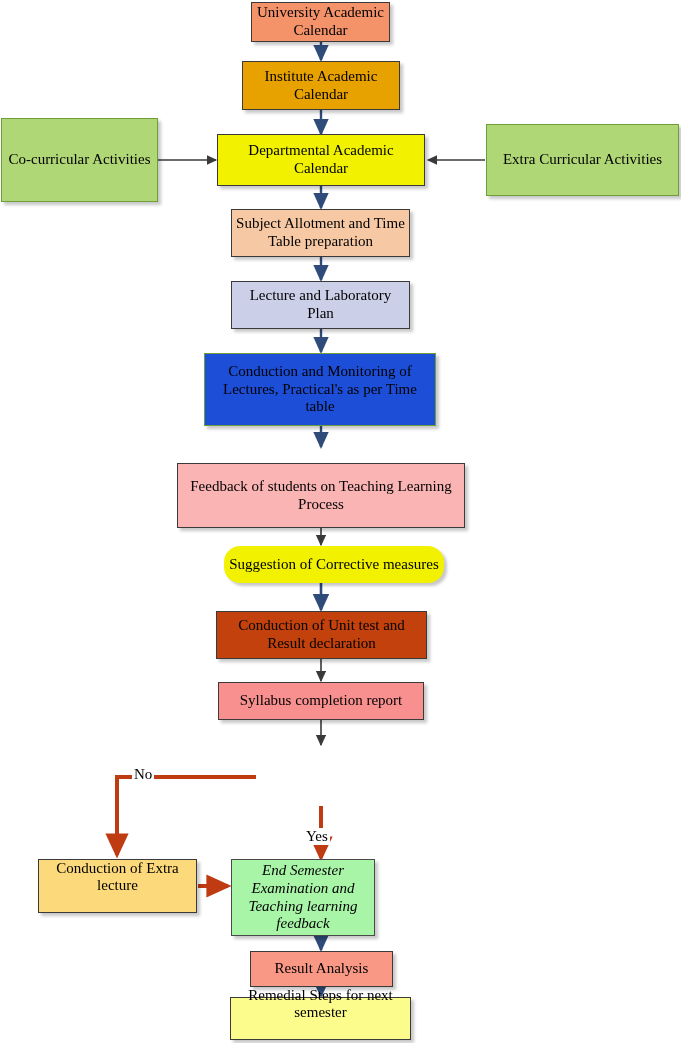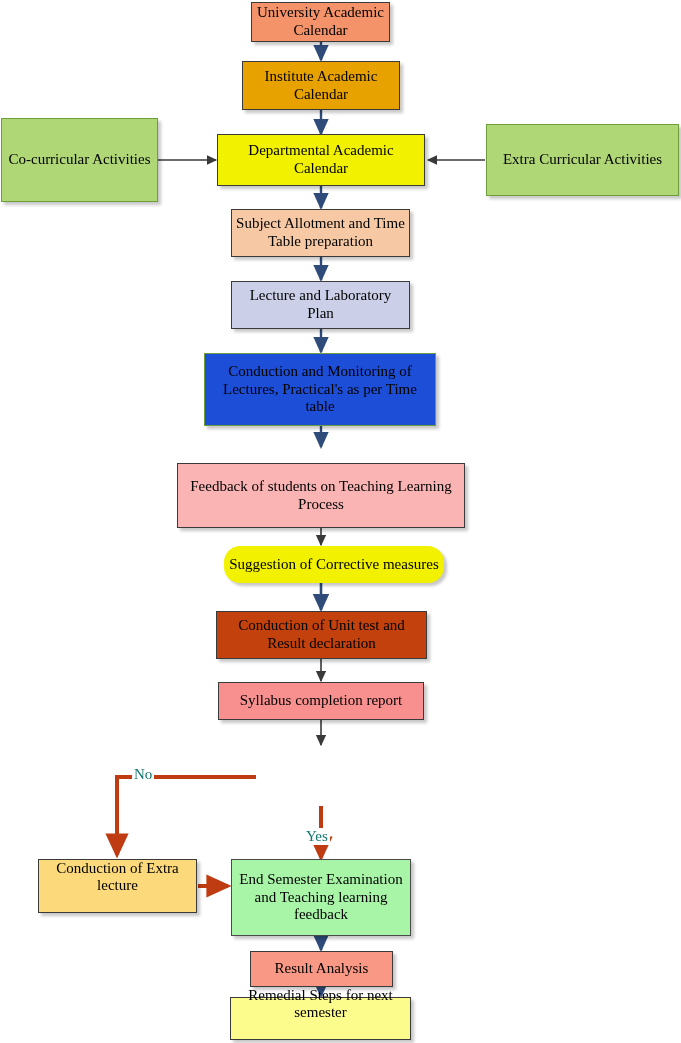--- a/index.html
+++ b/index.html
@@ -49,21 +49,21 @@
     width: 100%;
     text-align: center;
     font-size: 14.5px;
     color: #000;
     top: 50%;
     transform: translateY(-52%);
   }
   .edge-label {
     position: absolute;
     font-size: 15px;
-    color: #0f766e;
+    color: #000000;
     background: #ffffff;
     padding: 0 2px;
     z-index: 3;
     white-space: nowrap;
   }
 </style>
 </head>
 <body>
 
 <div id="chart">
@@ -165,21 +165,21 @@
   </div>
 
 
   <div class="edge-label" style="left:132px; top:766px;">No</div>
   <div class="edge-label" style="left:304px; top:828px;">Yes</div>
 
   <div class="node f15" style="left:38px; top:859px; width:159px; height:54px; background:#FCD97A;align-items:flex-end;">
     <span>Conduction of Extra lecture</span>
   </div>
 
-  <div class="node f15" style="left:231px; top:859px; width:180px; height:77px; background:#A8F5A8; border-color:#4a4a4a;">
+  <div class="node f15" style="left:231px; top:859px; width:144px; height:77px; background:#A8F5A8; border-color:#4a4a4a;font-style:italic;">
     <span>End Semester Examination and Teaching learning feedback</span>
   </div>
 
   <div class="node f15" style="left:250px; top:951px; width:143px; height:30px; background:#F99884;">
     <span>Result Analysis</span>
   </div>
 
   <div class="node f15" style="left:230px; top:997px; width:181px; height:43px; background:#FCFC8C;align-items:flex-end;">
     <span>Remedial Steps for next semester</span>
   </div>

